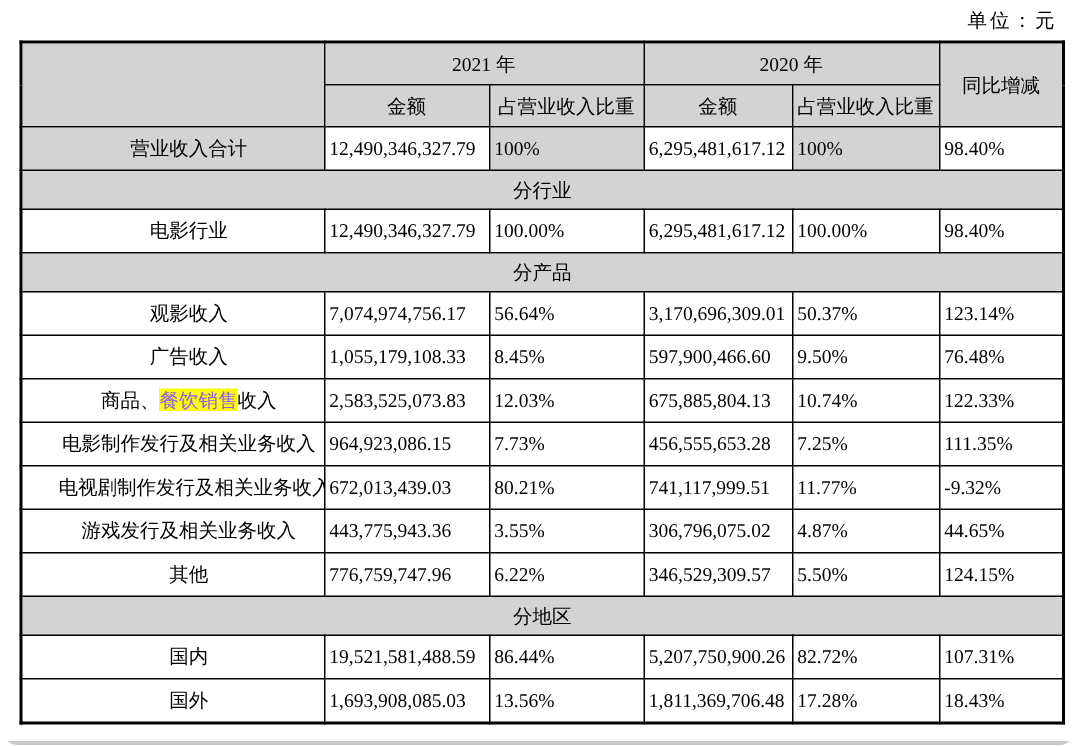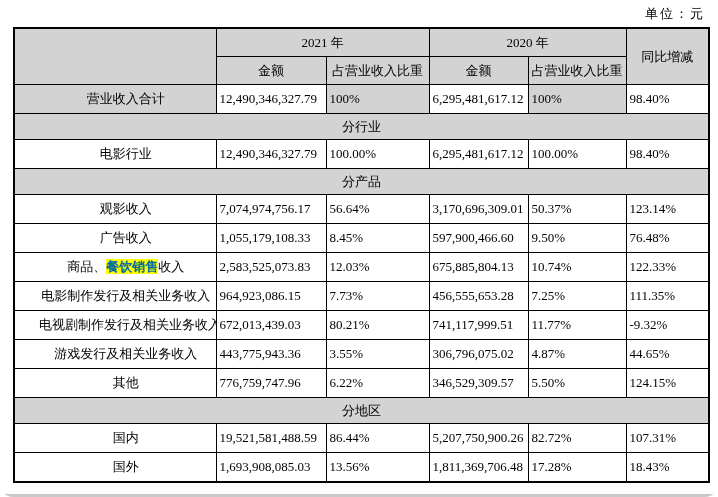--- a/index.html
+++ b/index.html
@@ -56,22 +56,22 @@
   tr.data td.num { }
   tr.section td {
     background: #d3d3d3;
     height: 25px;
     text-align: center;
     margin-top: 40px;
   }
   tr.data td.g { background: #d3d3d3; }
   .hl {
     background: #ffff00;
-    font-weight: bold;
-    color: #0369a1;
+    font-weight: normal;
+    color: #8b5cf6;
   }
   .bottom-edge {
     position: absolute;
     left: 0;
     bottom: 0;
     width: 718px;
     height: 3px;
     background: #c9c9c9;
   }
 </style>

